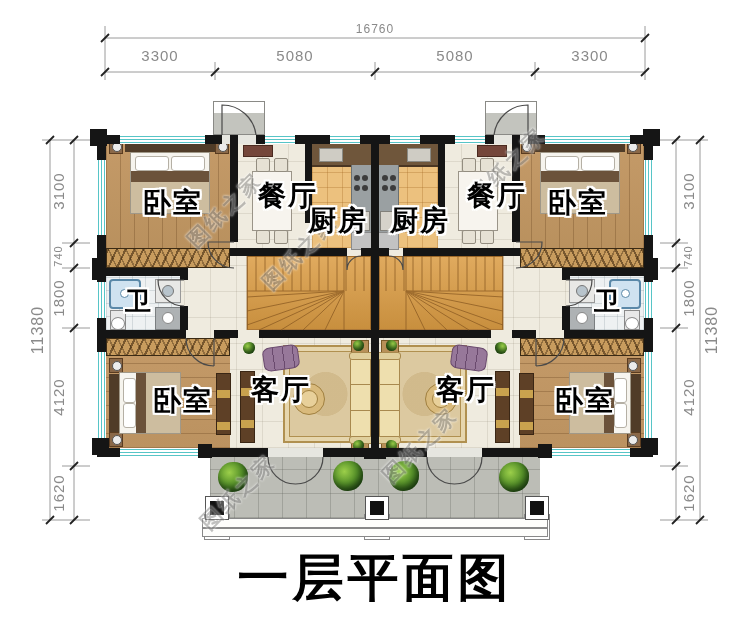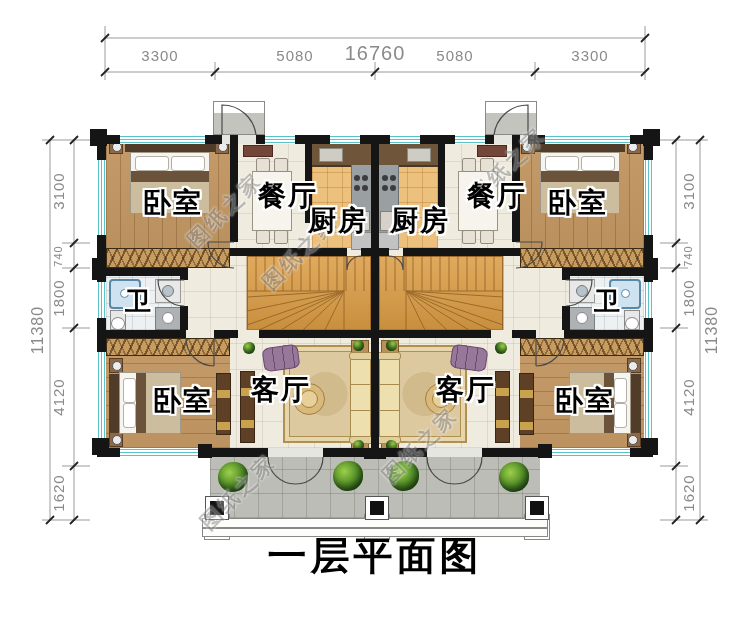--- a/index.html
+++ b/index.html
@@ -114,21 +114,21 @@
       white-space:nowrap;transform:translate(-50%,-50%) rotate(-45deg);
       text-shadow:0 0 2px #fff,0 0 3px #fff;}
   .rlabel{position:absolute;transform:translate(-50%,-50%);font-weight:900;font-size:28px;color:#000;
       letter-spacing:2px;white-space:nowrap;font-family:"DejaVu Sans",sans-serif;
       text-shadow:-2px -2px 0 #fff,2px -2px 0 #fff,-2px 2px 0 #fff,2px 2px 0 #fff,
                   -2px 0 0 #fff,2px 0 0 #fff,0 -2px 0 #fff,0 2px 0 #fff;}
   .dimnum{position:absolute;color:#8a8a8a;font-size:15px;letter-spacing:1px;white-space:nowrap;
       transform:translate(-50%,-50%);}
   .dimnum.v{transform:translate(-50%,-50%) rotate(-90deg);}
   .dimnum.small{font-size:11px;}
-  .title{position:absolute;left:375px;top:556px;transform:translate(-50%,-50%);font-size:39px;
+  .title{position:absolute;left:375px;top:578px;transform:translate(-50%,-50%);font-size:51px;
       font-weight:900;letter-spacing:4px;color:#000;white-space:nowrap;
       font-family:"DejaVu Sans",sans-serif;}
   .dimsvg{position:absolute;left:0;top:0;pointer-events:none;}
 </style>
 </head>
 <body>
 
 <div id="canvas">
 
   <div class="abs tile-porch" style="left:210px;top:457px;width:330px;height:61px;"></div>
@@ -399,21 +399,21 @@
     <g stroke="#222" stroke-width="1.8" fill="none">
       <path d="M101,42L109,34 M641,42L649,34"></path>
       <path d="M101,76L109,68 M211,76L219,68 M371,76L379,68 M531,76L539,68 M641,76L649,68"></path>
       <path d="M46,144L54,136 M46,524L54,516"></path>
       <path d="M70,144L78,136 M70,247L78,239 M70,272L78,264 M70,332L78,324 M70,470L78,462 M70,524L78,516"></path>
       <path d="M696,144L704,136 M696,524L704,516"></path>
       <path d="M672,144L680,136 M672,247L680,239 M672,272L680,264 M672,332L680,324 M672,470L680,462 M672,524L680,516"></path>
     </g>
   </svg>
 
-  <div class="dimnum" style="left:375px;top:29px;font-size:20px;margin-top:24px;">16760</div>
+  <div class="dimnum" style="left:375px;top:29px;font-size:12px;">16760</div>
   <div class="dimnum" style="left:160px;top:55px;">3300</div>
   <div class="dimnum" style="left:295px;top:55px;">5080</div>
   <div class="dimnum" style="left:455px;top:55px;">5080</div>
   <div class="dimnum" style="left:590px;top:55px;">3300</div>
   <div class="dimnum v" style="left:38px;top:330px;font-size:16px;">11380</div>
   <div class="dimnum v" style="left:58px;top:191px;">3100</div>
   <div class="dimnum v small" style="left:58px;top:256px;">740</div>
   <div class="dimnum v" style="left:58px;top:298px;">1800</div>
   <div class="dimnum v" style="left:58px;top:397px;">4120</div>
   <div class="dimnum v" style="left:58px;top:493px;">1620</div>

